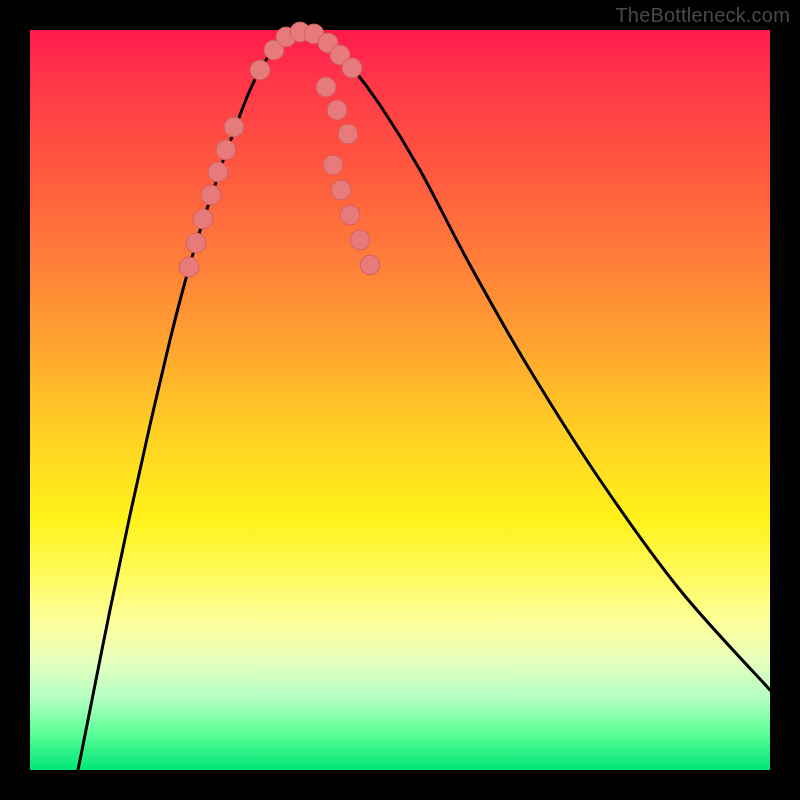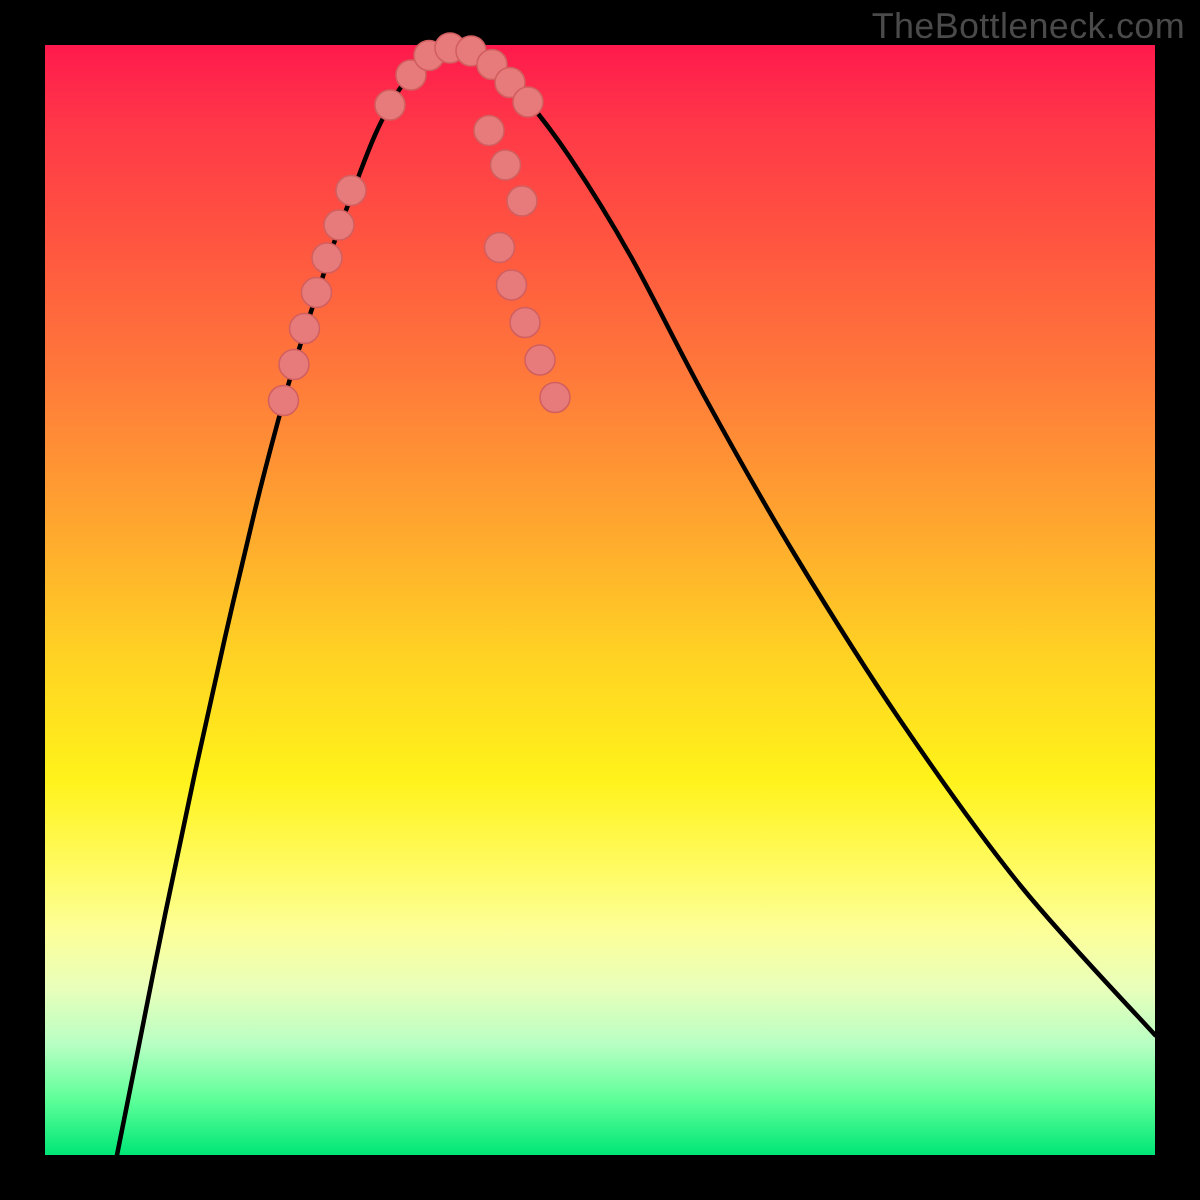--- a/index.html
+++ b/index.html
@@ -37,21 +37,21 @@
       #b8ffc3 90%,
       #5eff99 95%,
       #00e676 100%
     );
   }
   .watermark {
     position: absolute;
     top: 4px;
     right: 10px;
     color: #4a4a4a;
-    font-size: 24px;
+    font-size: 20px;
     font-weight: 500;
     letter-spacing: 0.2px;
     user-select: none;
   }
   svg.curve {
     position: absolute;
     left: 0;
     top: 0;
     width: 740px;
     height: 740px;

